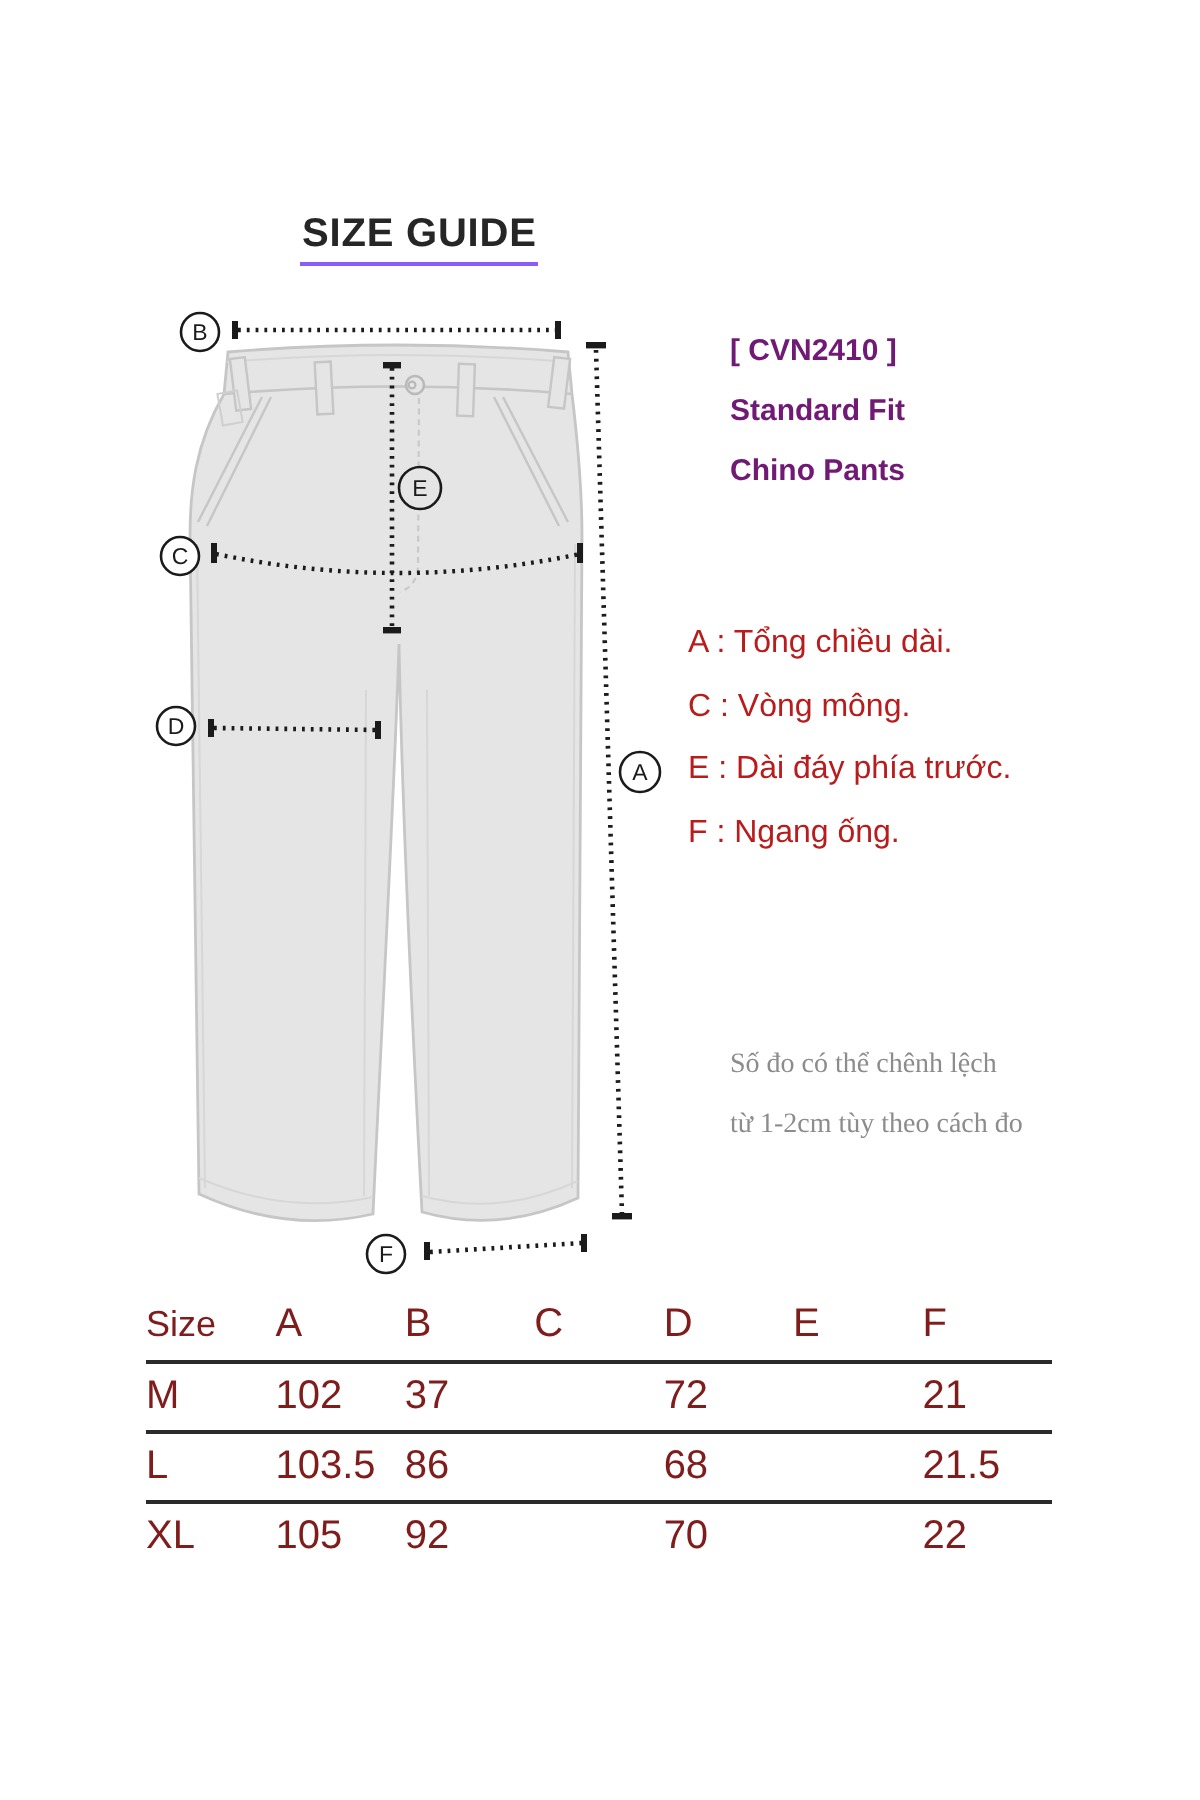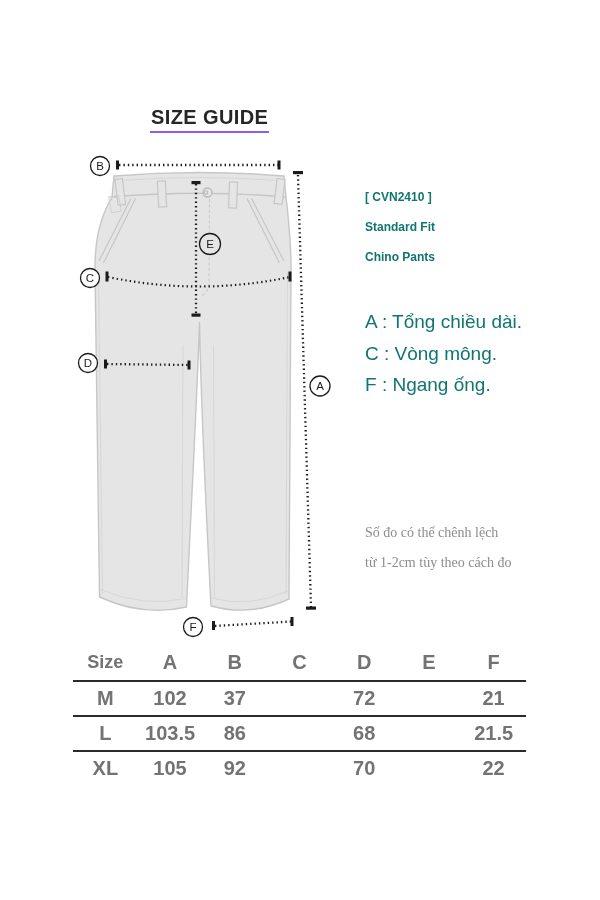--- a/index.html
+++ b/index.html
@@ -7,30 +7,30 @@
     width:600px;height:900px;background:#ffffff;position:relative;overflow:hidden;
     font-family:"Liberation Sans","DejaVu Sans",sans-serif;color:#1d1d1d;
   }
   .abs{position:absolute;}
   
   .page-title{
     left:150px;top:106px;font-size:20px;font-weight:bold;letter-spacing:.4px;
     color:#262626;border-bottom:2px solid #8b5cf6;padding:0 1px 2px 1px;
   }
   
-  .product-block{left:365px;top:182px;font-size:12px;font-weight:bold;line-height:30px;color:#0f766e;}
-  .legend-block{left:365px;top:306px;font-size:19px;line-height:31.5px;color:#0f766e;}
+  .product-block{left:365px;top:161px;font-size:15px;font-weight:bold;line-height:30px;color:#701a75;}
+  .legend-block{left:344px;top:306px;font-size:16px;line-height:31.5px;color:#b91c1c;}
   .legend-line{white-space:nowrap;}
   .note-block{left:365px;top:518px;font-size:14px;line-height:30px;color:#8c8c8c;font-family:Liberation Serif, serif;}
   
   .size-table-wrap{left:73px;top:645px;width:453px;}
   table.size-table{width:100%;border-collapse:collapse;table-layout:fixed;}
   table.size-table th,table.size-table td{
-    text-align:center;vertical-align:middle;font-weight:bold;
-    font-size:20px;color:#737373;padding:0;
+    text-align:left;vertical-align:middle;font-weight:normal;
+    font-size:20px;color:#7f1d1d;padding:0;
   }
   table.size-table thead th{height:35px;border-bottom:2px solid #2b2b2b;font-size:20px;}
   table.size-table thead th.size-col{font-size:18px;}
   table.size-table tbody td{height:33px;border-bottom:2px solid #2b2b2b;}
   table.size-table tbody tr:last-child td{border-bottom:none;}
   
   .marker-letter{
     font-family:"Liberation Sans","DejaVu Sans",sans-serif;
     font-size:11.5px;fill:#1b1b1b;text-anchor:middle;
   }
@@ -126,20 +126,21 @@
 
 <div class="abs product-block">
   <div>[ CVN2410 ]</div>
   <div>Standard Fit</div>
   <div>Chino Pants</div>
 </div>
 
 <div class="abs legend-block">
   <div class="legend-line">A : Tổng chiều dài.</div>
   <div class="legend-line">C : Vòng mông.</div>
+  <div class="legend-line">E : Dài đáy phía trước.</div>
   <div class="legend-line">F : Ngang ống.</div>
 </div>
 
 <div class="abs note-block">
   <div>Số đo có thể chênh lệch</div>
   <div>từ 1-2cm tùy theo cách đo</div>
 </div>
 
 <div class="abs size-table-wrap">
   <table class="size-table">

